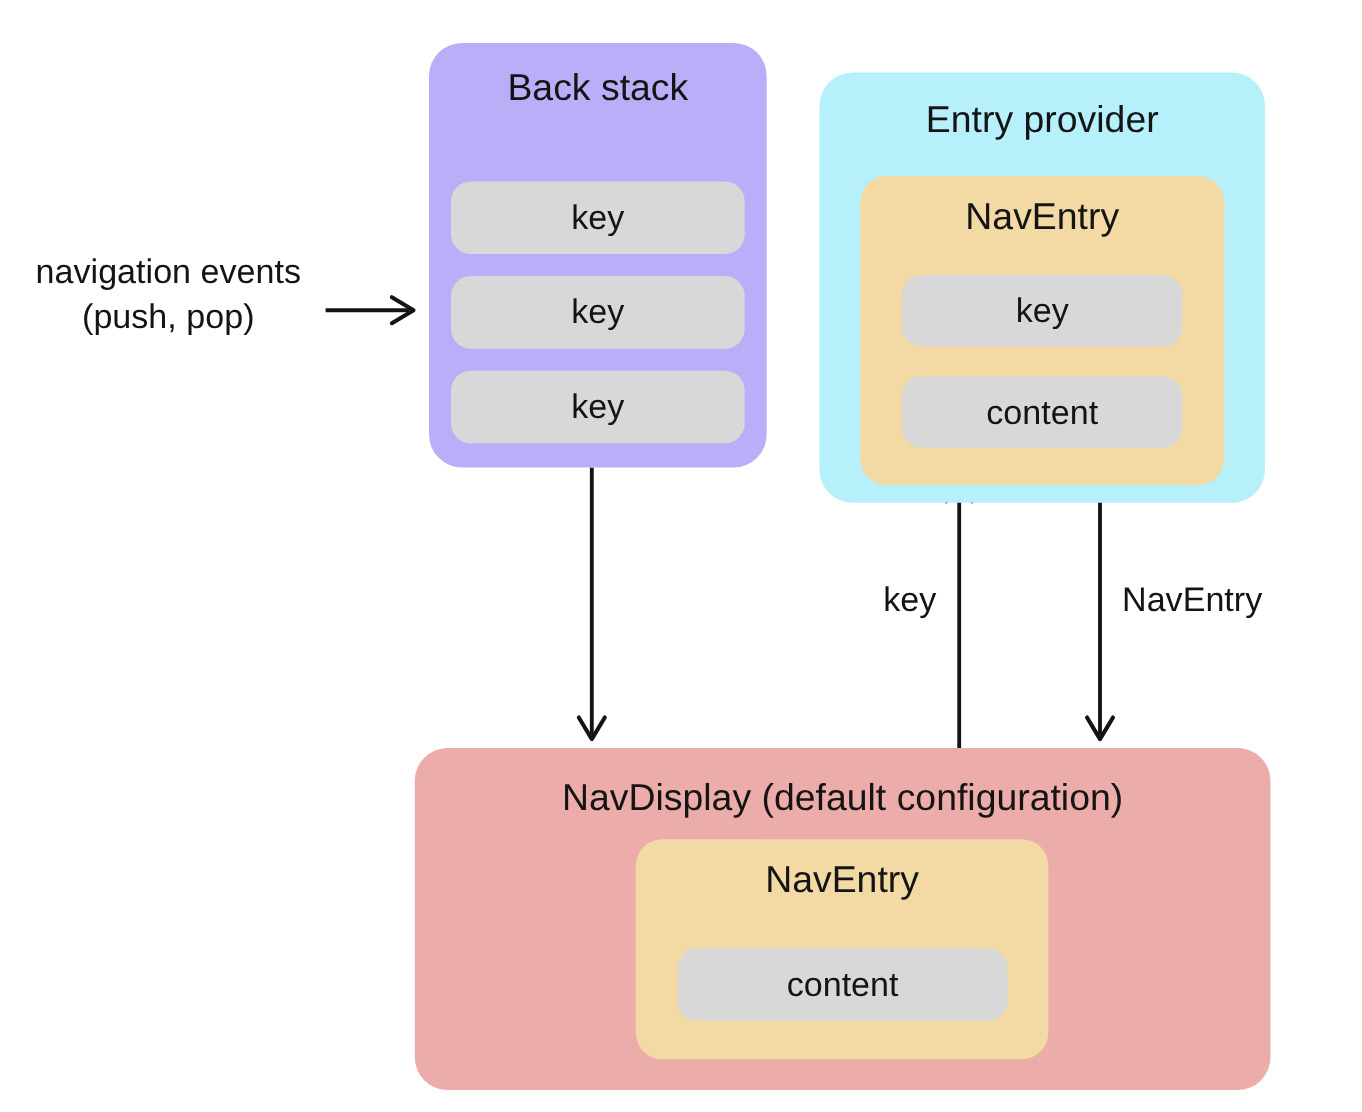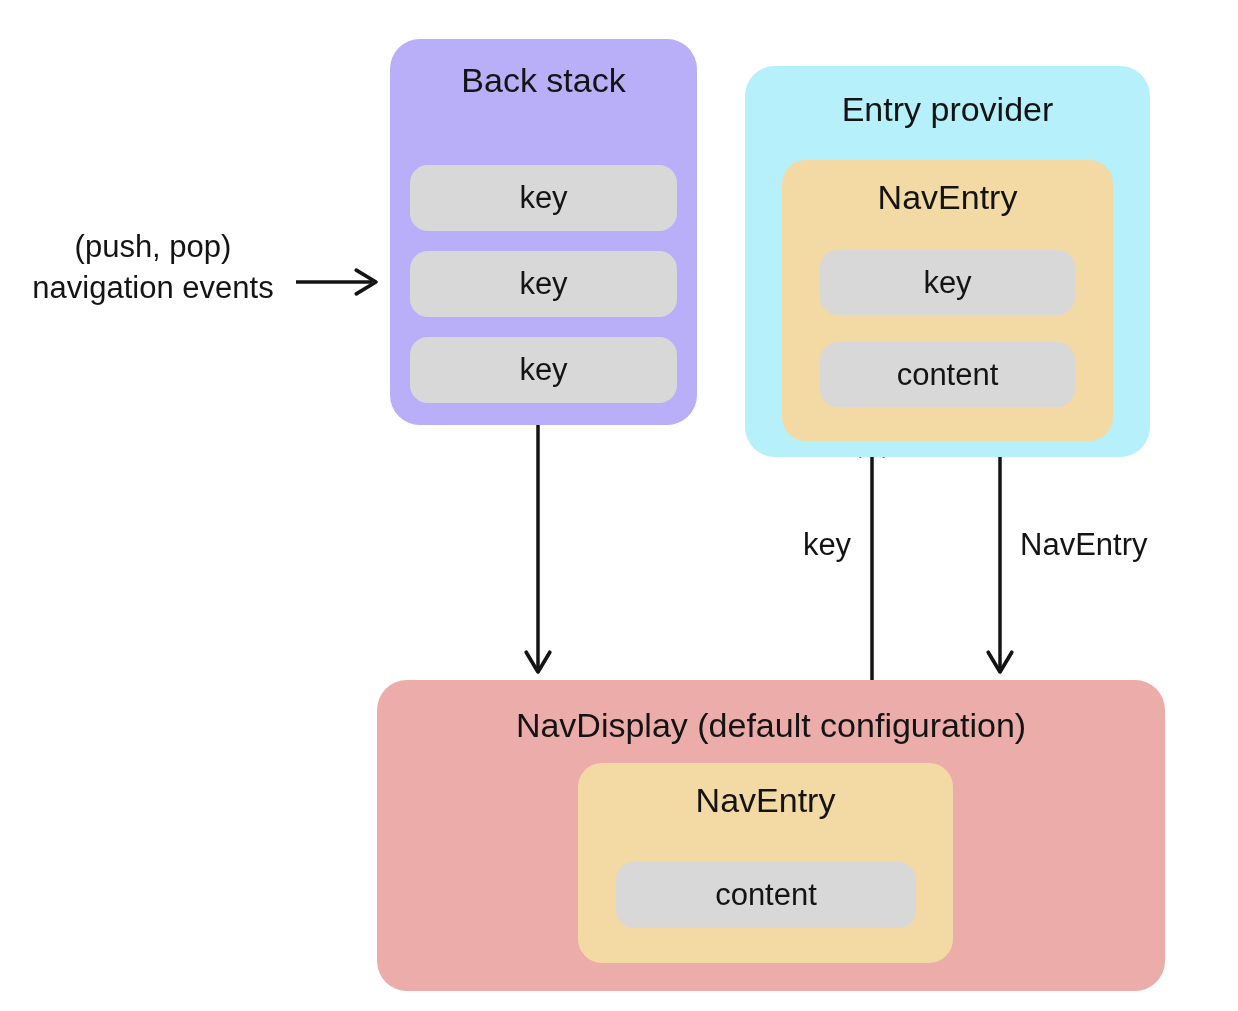--- a/index.html
+++ b/index.html
@@ -55,21 +55,21 @@
     position: absolute;
     left: 37px; top: 94px; width: 331px; height: 281px;
     background: #f3d9a4; border-radius: 24px;
   }
   .ep-nav-entry .box-title { top: 18px; }
   .ep-key     { left: 38px; top: 90px;  width: 255px; height: 65px; }
   .ep-content { left: 38px; top: 182px; width: 255px; height: 65px; }
   
   .nav-display {
     left: 377px; top: 680px; width: 778px; height: 311px;
-    background: #ecacaa; border-radius: 30px; padding-left: 10px;
+    background: #ecacaa; border-radius: 30px;
   }
   .nav-display .box-title { top: 26px; }
   .nd-nav-entry {
     position: absolute;
     left: 201px; top: 83px; width: 375px; height: 200px;
     background: #f3d9a4; border-radius: 24px;
   }
   .nd-nav-entry .box-title { top: 18px; }
   .nd-content { left: 38px; top: 99px; width: 300px; height: 66px; }
   
@@ -104,22 +104,22 @@
         <path d="M2.5 1.5 L10 6 L2.5 10.5" fill="none" stroke="#141414" stroke-width="1.4" stroke-linecap="round" stroke-linejoin="round"></path>
       </marker>
     </defs>
     <path d="M296 282 H372" fill="none" stroke="#141414" stroke-width="3.5" marker-end="url(#arrowhead)"></path>
     <path d="M538 425 V668" fill="none" stroke="#141414" stroke-width="3.5" marker-end="url(#arrowhead)"></path>
     <path d="M872 683 V440" fill="none" stroke="#141414" stroke-width="3.5" marker-end="url(#arrowhead)"></path>
     <path d="M1000 428 V668" fill="none" stroke="#141414" stroke-width="3.5" marker-end="url(#arrowhead)"></path>
   </svg>
 
   <div class="nav-events-label">
+    <div>navigation events</div>
     <div>(push, pop)</div>
-    <div>navigation events</div>
   </div>
 
   <div class="box back-stack">
     <div class="box-title">Back stack</div>
     <div class="pill bs-key-0">key</div>
     <div class="pill bs-key-1">key</div>
     <div class="pill bs-key-2">key</div>
   </div>
 
   <div class="box entry-provider">

